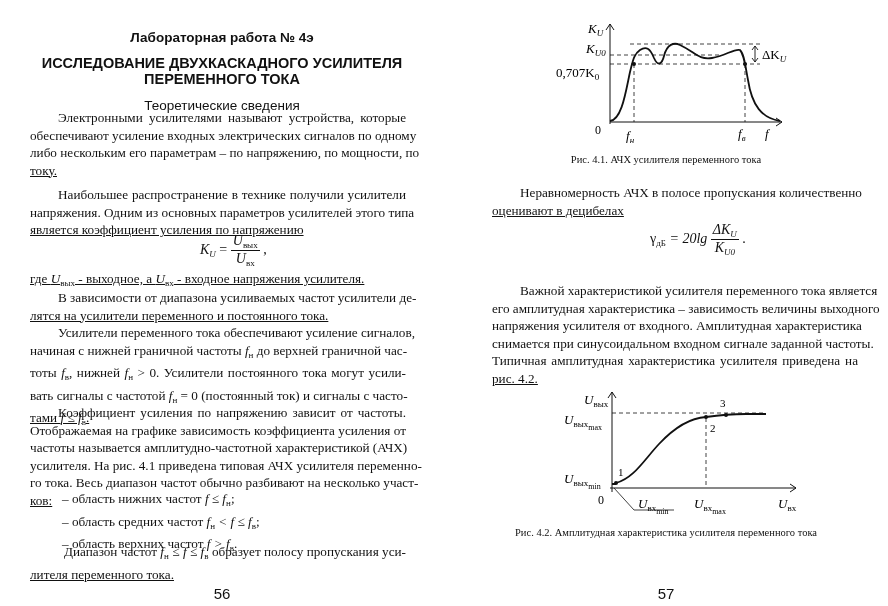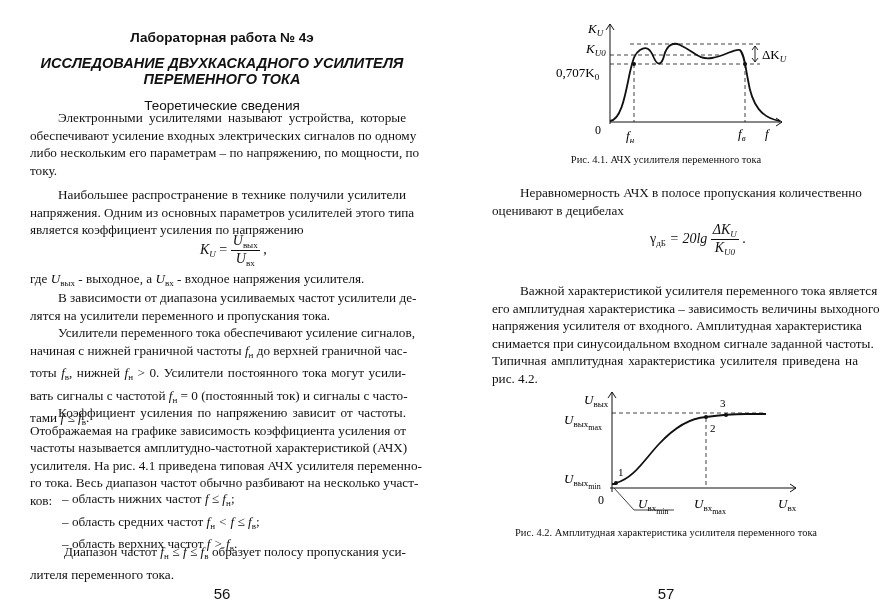--- a/index.html
+++ b/index.html
@@ -4,25 +4,25 @@
 <style>
   html,body{margin:0;padding:0;background:#fff;}
   body{width:888px;height:606px;position:relative;overflow:hidden;color:#111;
        font-family:"Liberation Serif",serif;}
   .page{position:absolute;top:0;height:606px;}
   #left{left:0;width:444px;}
   #right{left:444px;width:444px;}
   .sans{font-family:"Liberation Sans",sans-serif;}
   .abs{position:absolute;}
   .lab-title{left:0;width:444px;top:30px;text-align:center;font-weight:bold;font-size:13.5px;}
-  .main-title{left:0;width:444px;top:55px;text-align:center;font-weight:bold;font-size:14.5px;line-height:16px;font-style:italic;}
+  .main-title{left:0;width:444px;top:55px;text-align:center;font-weight:bold;font-size:14.5px;line-height:16px;}
   .sec-title{left:0;width:444px;top:98px;text-align:center;font-size:13.5px;}
   .txt{font-size:13.2px;line-height:17.5px;text-align:justify;}
   .ln{display:block;text-align:justify;text-align-last:justify;white-space:nowrap;}
-  .last{text-align-last:left;}
+  .last{text-align-last:left;text-decoration:underline;}
   i{font-style:italic;}
   sub{font-size:9px;vertical-align:-3px;}
   .pagenum{font-size:15px;text-align:center;width:444px;left:0;top:585px;}
   .frac{display:inline-flex;flex-direction:column;align-items:center;vertical-align:middle;}
   .frac .n{border-bottom:1px solid #111;padding:0 2px;}
   .caption{font-size:10.5px;text-align:center;}
   svg text{font-family:"Liberation Serif",serif;}
 </style>
 </head>
 <body>
@@ -59,21 +59,21 @@
   </div>
 
   <div class="abs txt" style="left:30px;width:376px;top:270px;">
     <span class="ln last">
       <span>где </span><i>U</i><sub>вых</sub><span> - выходное, а </span><i>U</i><sub>вх</sub><span> - входное напряжения усилителя.</span>
     </span>
   </div>
 
   <div class="abs txt" style="left:30px;width:376px;top:289px;">
     <span class="ln" style="padding-left:28px">В зависимости от диапазона усиливаемых частот усилители де-</span>
-    <span class="ln last">лятся на усилители переменного и пропускания тока.</span>
+    <span class="ln last">лятся на усилители переменного и постоянного тока.</span>
   </div>
 
   <div class="abs txt" style="left:30px;width:376px;top:324px;">
     <span class="ln" style="padding-left:28px">Усилители переменного тока обеспечивают усиление сигналов,</span>
     <span class="ln"><span>начиная с нижней граничной частоты </span><i>f</i><sub>н</sub><span> до верхней граничной час-</span></span>
     <span class="ln"><span>тоты </span><i>f</i><sub>в</sub><span>, нижней </span><i>f</i><sub>н</sub><span> &gt; 0. Усилители постоянного тока могут усили-</span></span>
     <span class="ln"><span>вать сигналы с частотой </span><i>f</i><sub>н</sub><span> = 0  (постоянный ток) и сигналы с часто-</span></span>
     <span class="ln last"><span>тами </span><i>f ≤ f</i><sub>в</sub><span>.</span></span>
   </div>
 

